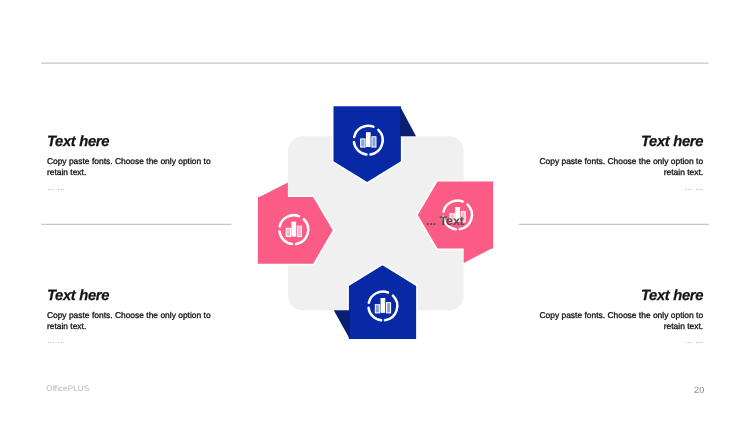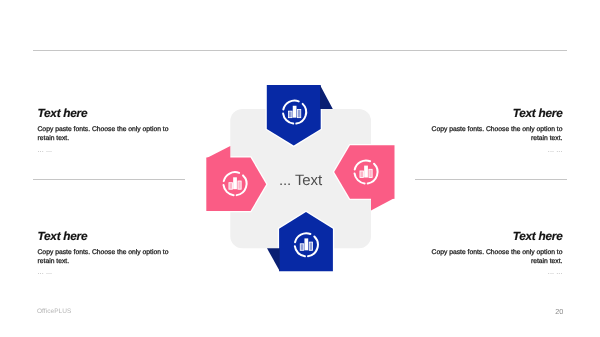--- a/index.html
+++ b/index.html
@@ -23,21 +23,21 @@
   .bl-right{left:422.5px;width:140px;text-align:right;}
   #block-tl{top:107.2px;}
   #block-tr{top:107.2px;}
   #block-bl{top:229.7px;}
   #block-br{top:229.7px;}
   .block .title{margin-bottom:6px;}
   .block .dots{margin-top:1.5px;}
 
   #diagram{position:absolute;left:0;top:0;width:600px;height:337px;}
 
-  #center-label{position:absolute;left:230px;top:171.5px;width:141px;text-align:center;font-size:15px;color:#4d4d4d;font-weight:normal;letter-spacing:-0.1px;}
+  #center-label{position:absolute;left:230px;top:171.5px;width:141px;text-align:right;font-size:10px;color:#4d4d4d;font-weight:bold;letter-spacing:-0.1px;}
   .footer{position:absolute;font-size:6.5px;color:#b5b5b5;}
   #footer-left{left:37px;top:308.2px;letter-spacing:0.05px;}
   #footer-right{left:555.3px;top:307.3px;font-size:7.3px;color:#8c8c8c;}
 </style>
 </head>
 <body>
 
 <div class="slide">
 
   <div class="rule" id="rule-top"></div>

